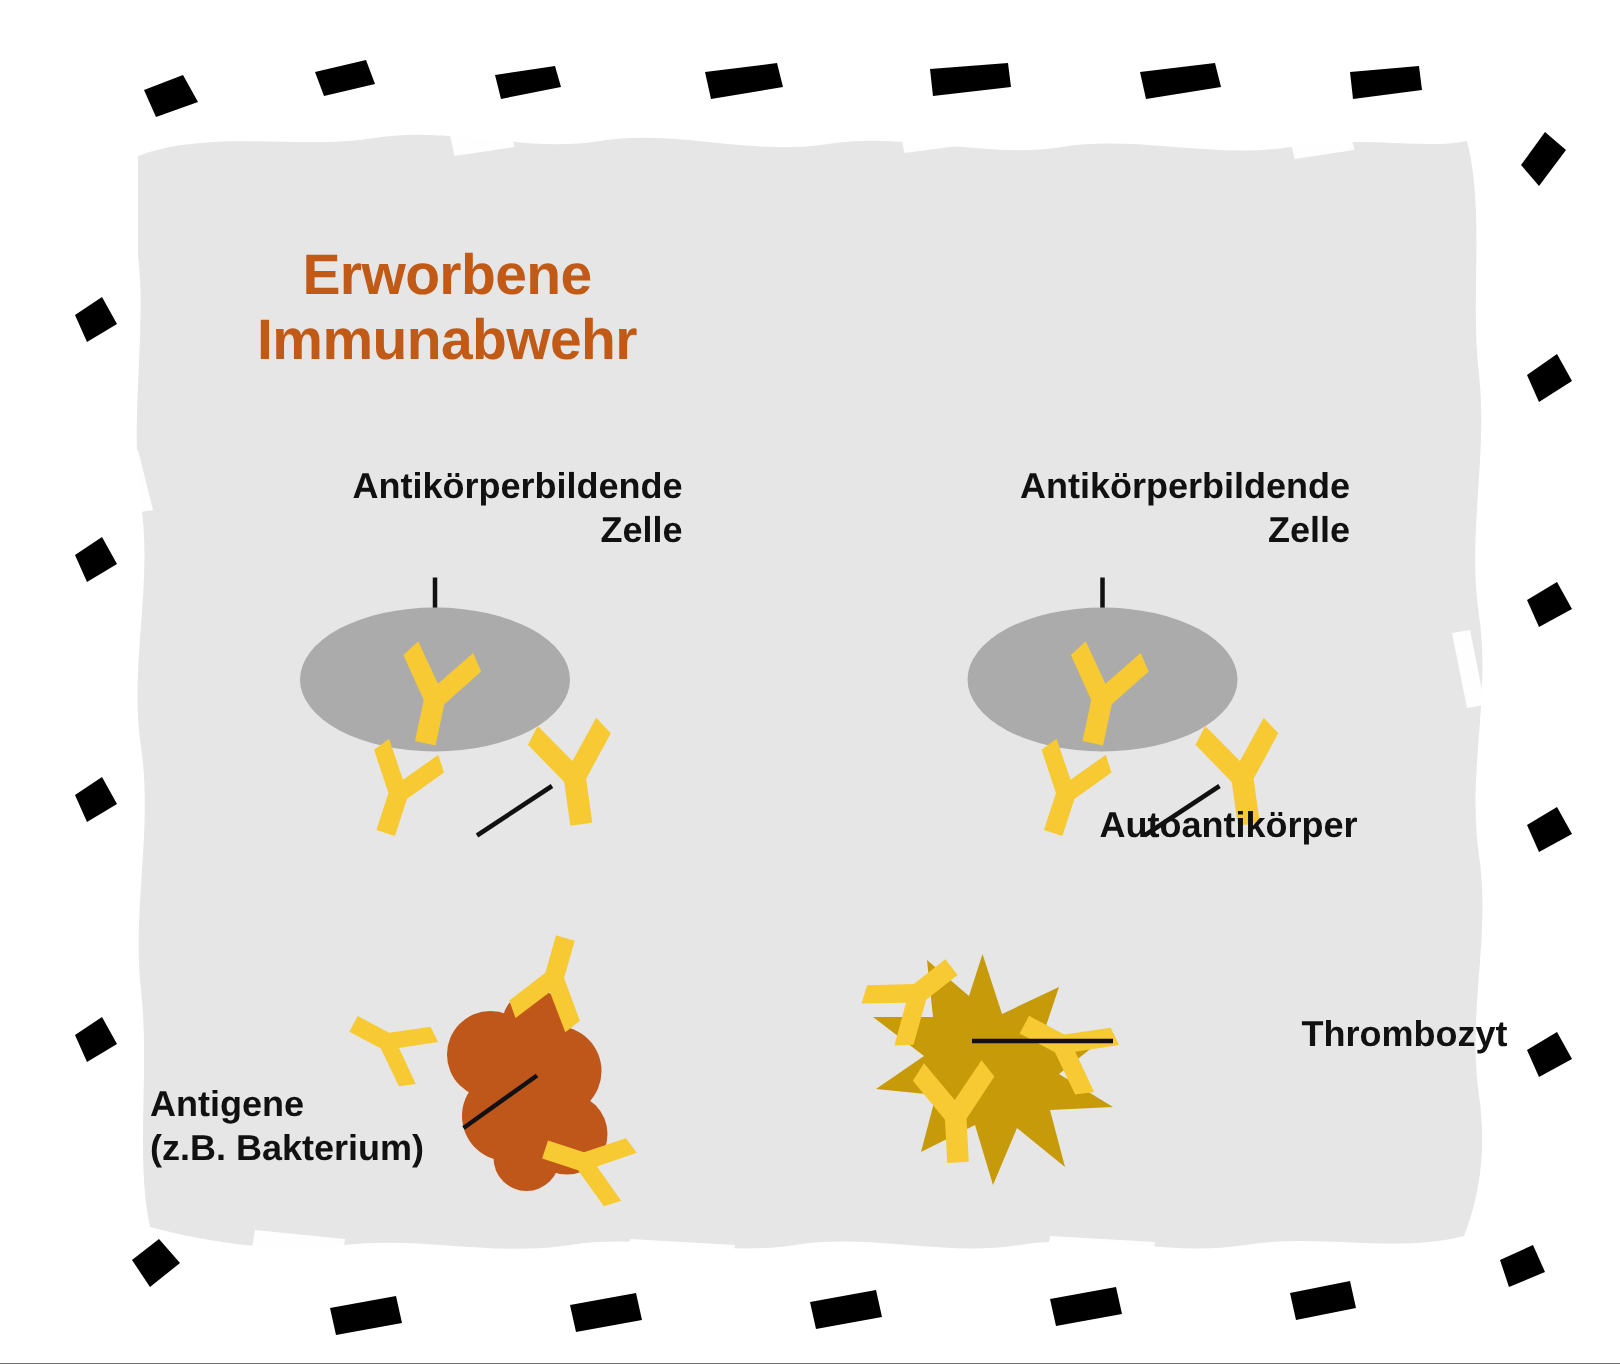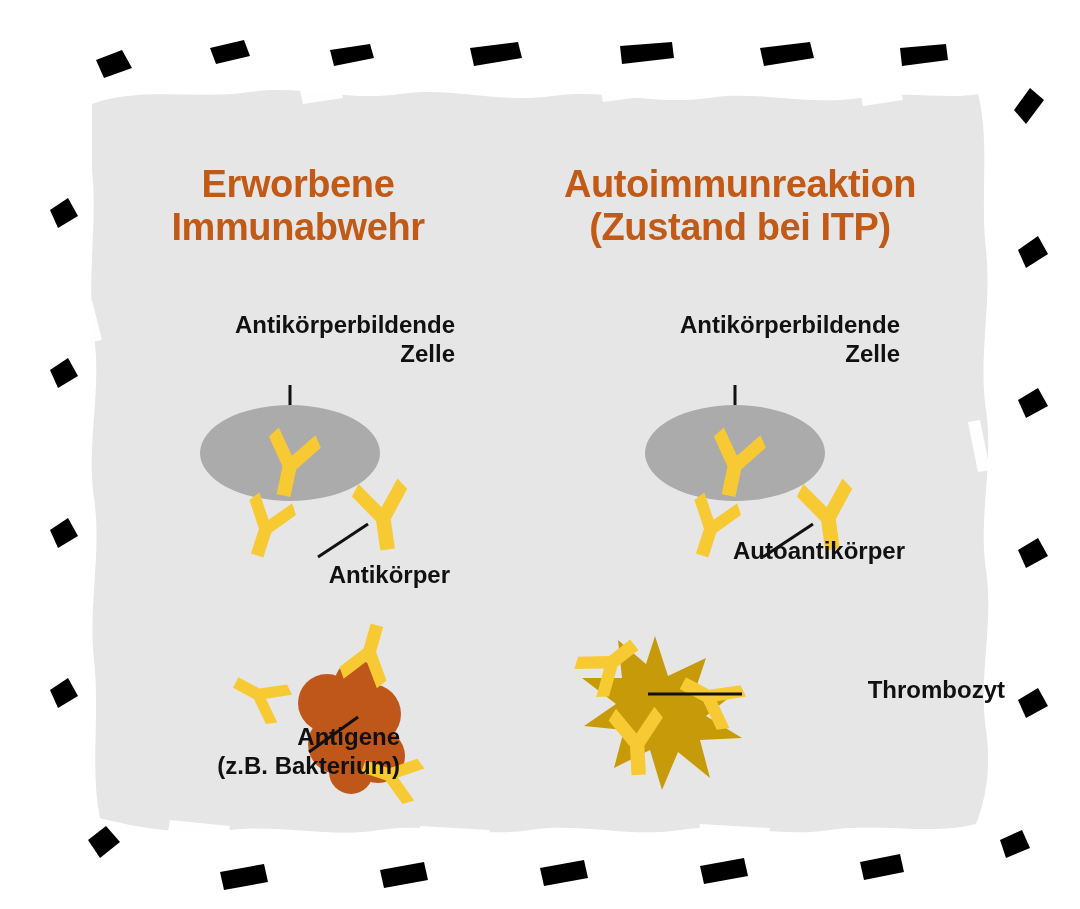--- a/index.html
+++ b/index.html
@@ -45,21 +45,21 @@
     color: #111111;
     white-space: pre-line;
   }
   .lbl.center { text-align: right; }
   .lbl.left   { text-align: right; }
 
   #lbl-cell-left   { left: 145px; top: 310px; width: 310px; }
   #lbl-cell-right  { left: 590px; top: 310px; width: 310px; }
   #lbl-ab-left     { left: 150px; top: 560px; width: 300px; }
   #lbl-ab-right    { left: 585px; top: 536px; width: 320px; }
-  #lbl-antigen     { left: 100px; top: 722px; width: 300px; text-align: right; }
+  #lbl-antigen     { left: 100px; top: 722px; width: 300px; text-align: left; }
   #lbl-thrombo     { left: 745px; top: 675px; width: 260px; }
 </style>
 </head>
 <body>
 
 <div id="stage">
 
   <svg id="diagram-svg" viewBox="0 0 1080 909">
     <defs>
 
@@ -232,30 +232,27 @@
       <use href="#ab-glyph" fill="#F7CA33" transform="translate(709,697) rotate(118) scale(0.74)"></use>
       <use href="#ab-glyph" fill="#F7CA33" transform="translate(637,743) rotate(-3) scale(0.80)"></use>
 
       <line x1="648" y1="694" x2="742" y2="694" stroke="#111111" stroke-width="3"></line>
     </g>
   </svg>
 
   <div class="col-title" id="title-left" style="color:#C25A17;">Erworbene
 Immunabwehr</div>
 
-  <div class="col-title" id="title-right" style="color:#C25A17;">Autoimmunreaktion
-(Zustand bei ITP)</div>
 
   <div class="lbl center" id="lbl-cell-left">Antikörperbildende
 Zelle</div>
 
   <div class="lbl center" id="lbl-cell-right">Antikörperbildende
 Zelle</div>
 
-  <div class="lbl center" id="lbl-ab-left">Antikörper</div>
 
   <div class="lbl center" id="lbl-ab-right">Autoantikörper</div>
 
   <div class="lbl center" id="lbl-antigen">Antigene
 (z.B. Bakterium)</div>
 
   <div class="lbl left" id="lbl-thrombo">Thrombozyt</div>
 
 </div>
 

